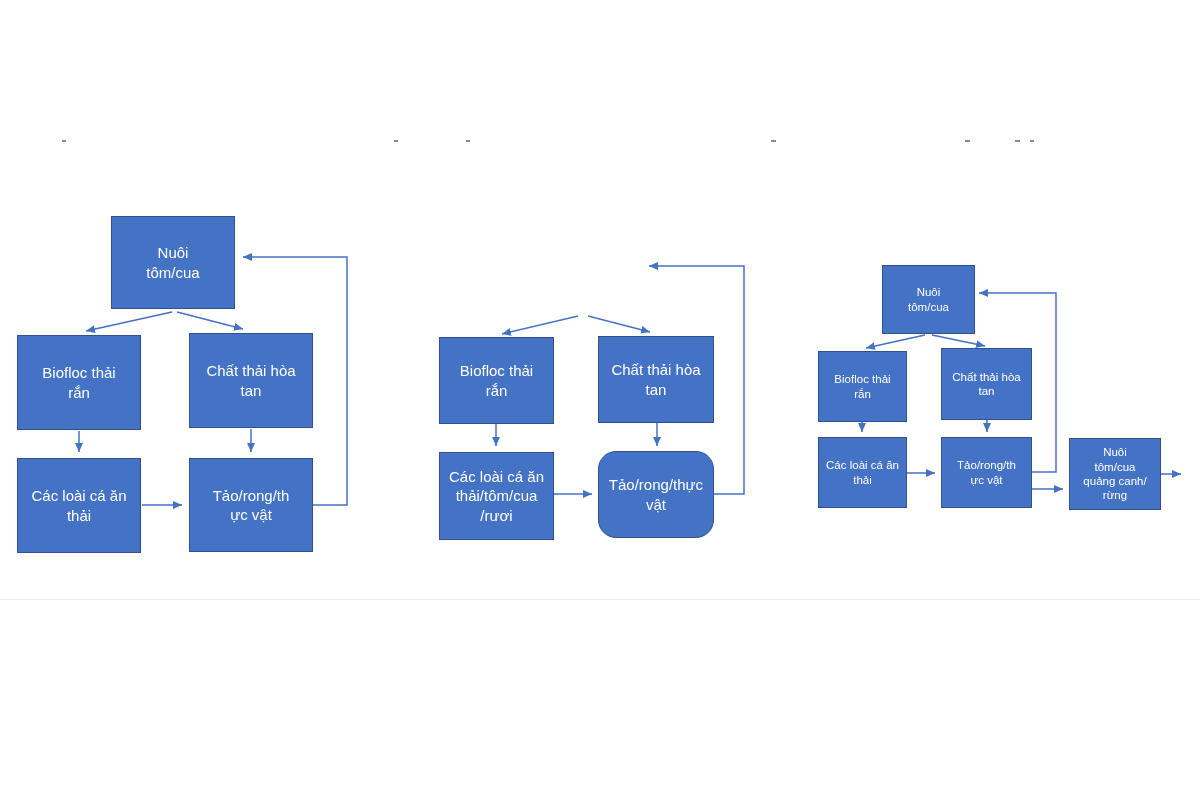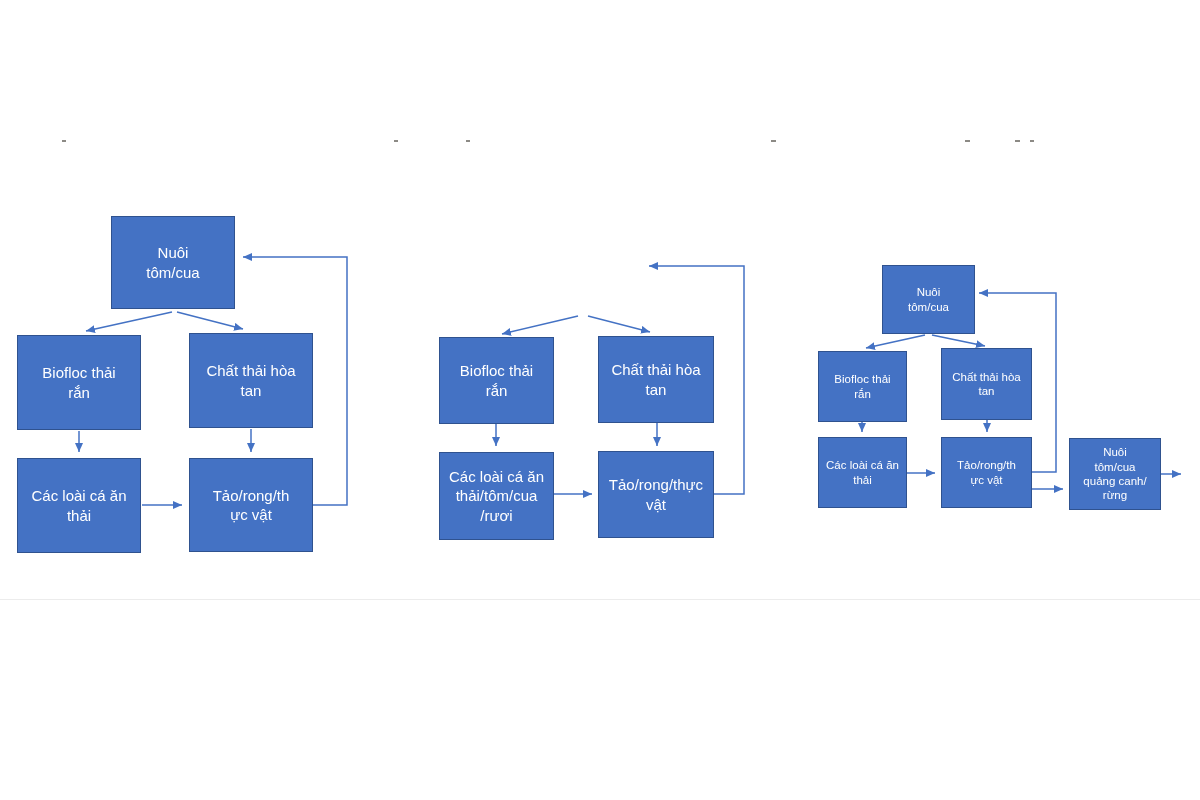--- a/index.html
+++ b/index.html
@@ -108,21 +108,21 @@
   <div class="box size-lg" style="left:189px;top:458px;width:124px;height:94px;">Tảo/rong/th
 ực vật</div>
 
   <div class="box size-lg" style="left:439px;top:337px;width:115px;height:87px;">Biofloc thải
 rắn</div>
   <div class="box size-lg" style="left:598px;top:336px;width:116px;height:87px;">Chất thải hòa
 tan</div>
   <div class="box size-lg" style="left:439px;top:452px;width:115px;height:88px;">Các loài cá ăn
 thải/tôm/cua
 /rươi</div>
-  <div class="box size-lg" style="left:598px;top:451px;width:116px;height:87px;">Tảo/rong/thực
+  <div class="box size-lg" style="left:598px;top:451px;width:116px;height:87px;border-radius:18px;">Tảo/rong/thực
 vật</div>
 
   <div class="box size-sm" style="left:882px;top:265px;width:93px;height:69px;">Nuôi
 tôm/cua</div>
   <div class="box size-sm" style="left:818px;top:351px;width:89px;height:71px;">Biofloc thải
 rắn</div>
   <div class="box size-sm" style="left:941px;top:348px;width:91px;height:72px;">Chất thải hòa
 tan</div>
   <div class="box size-sm" style="left:818px;top:437px;width:89px;height:71px;">Các loài cá ăn
 thải</div>

